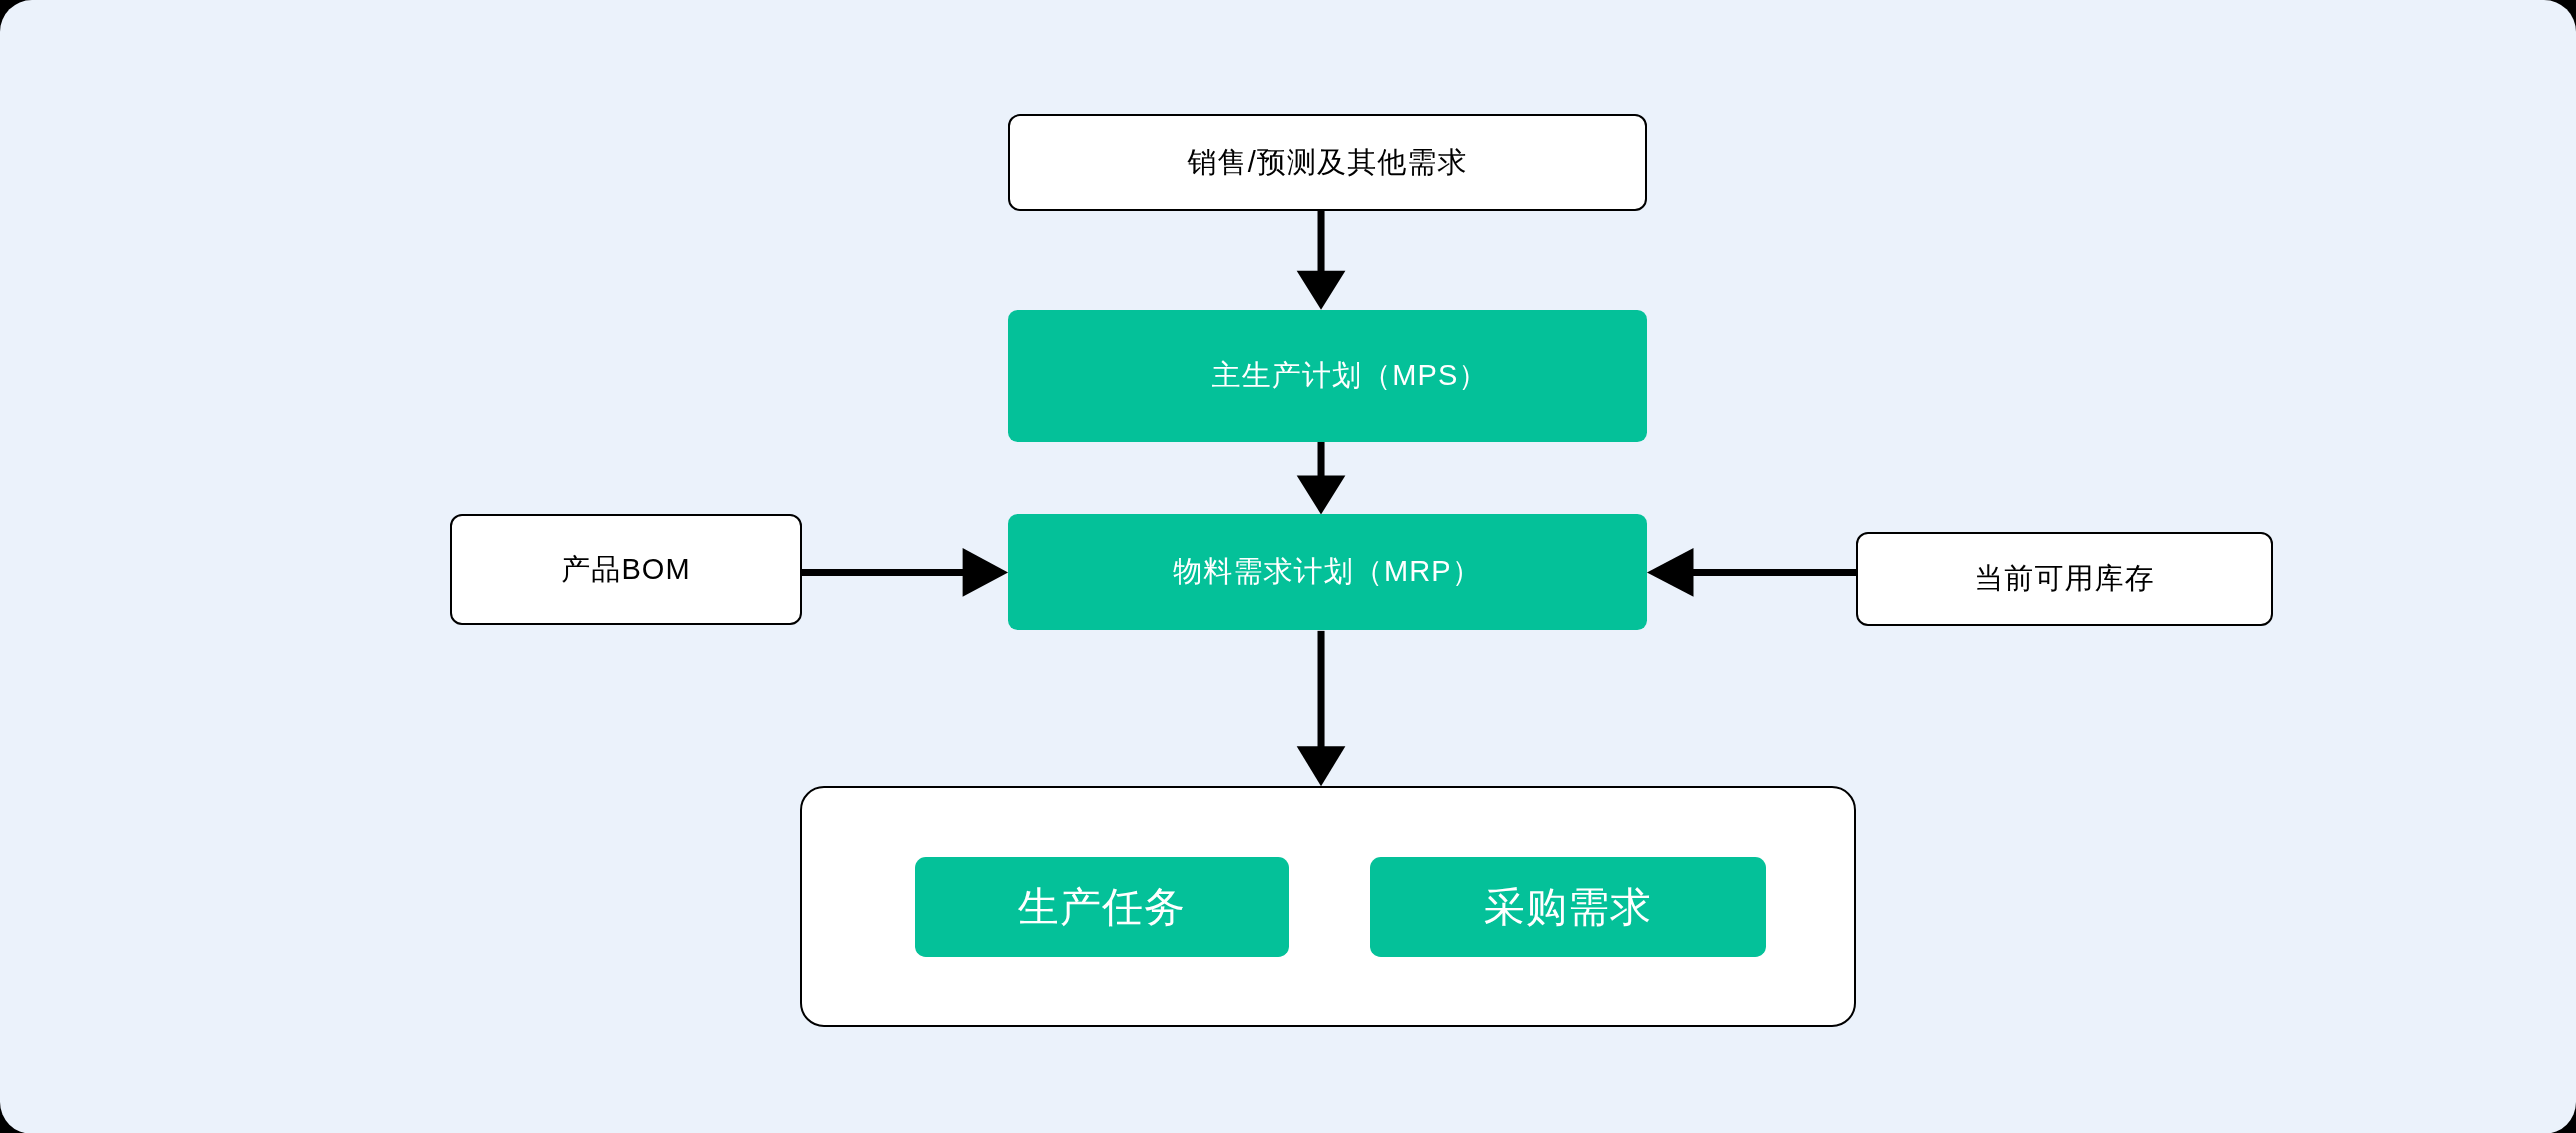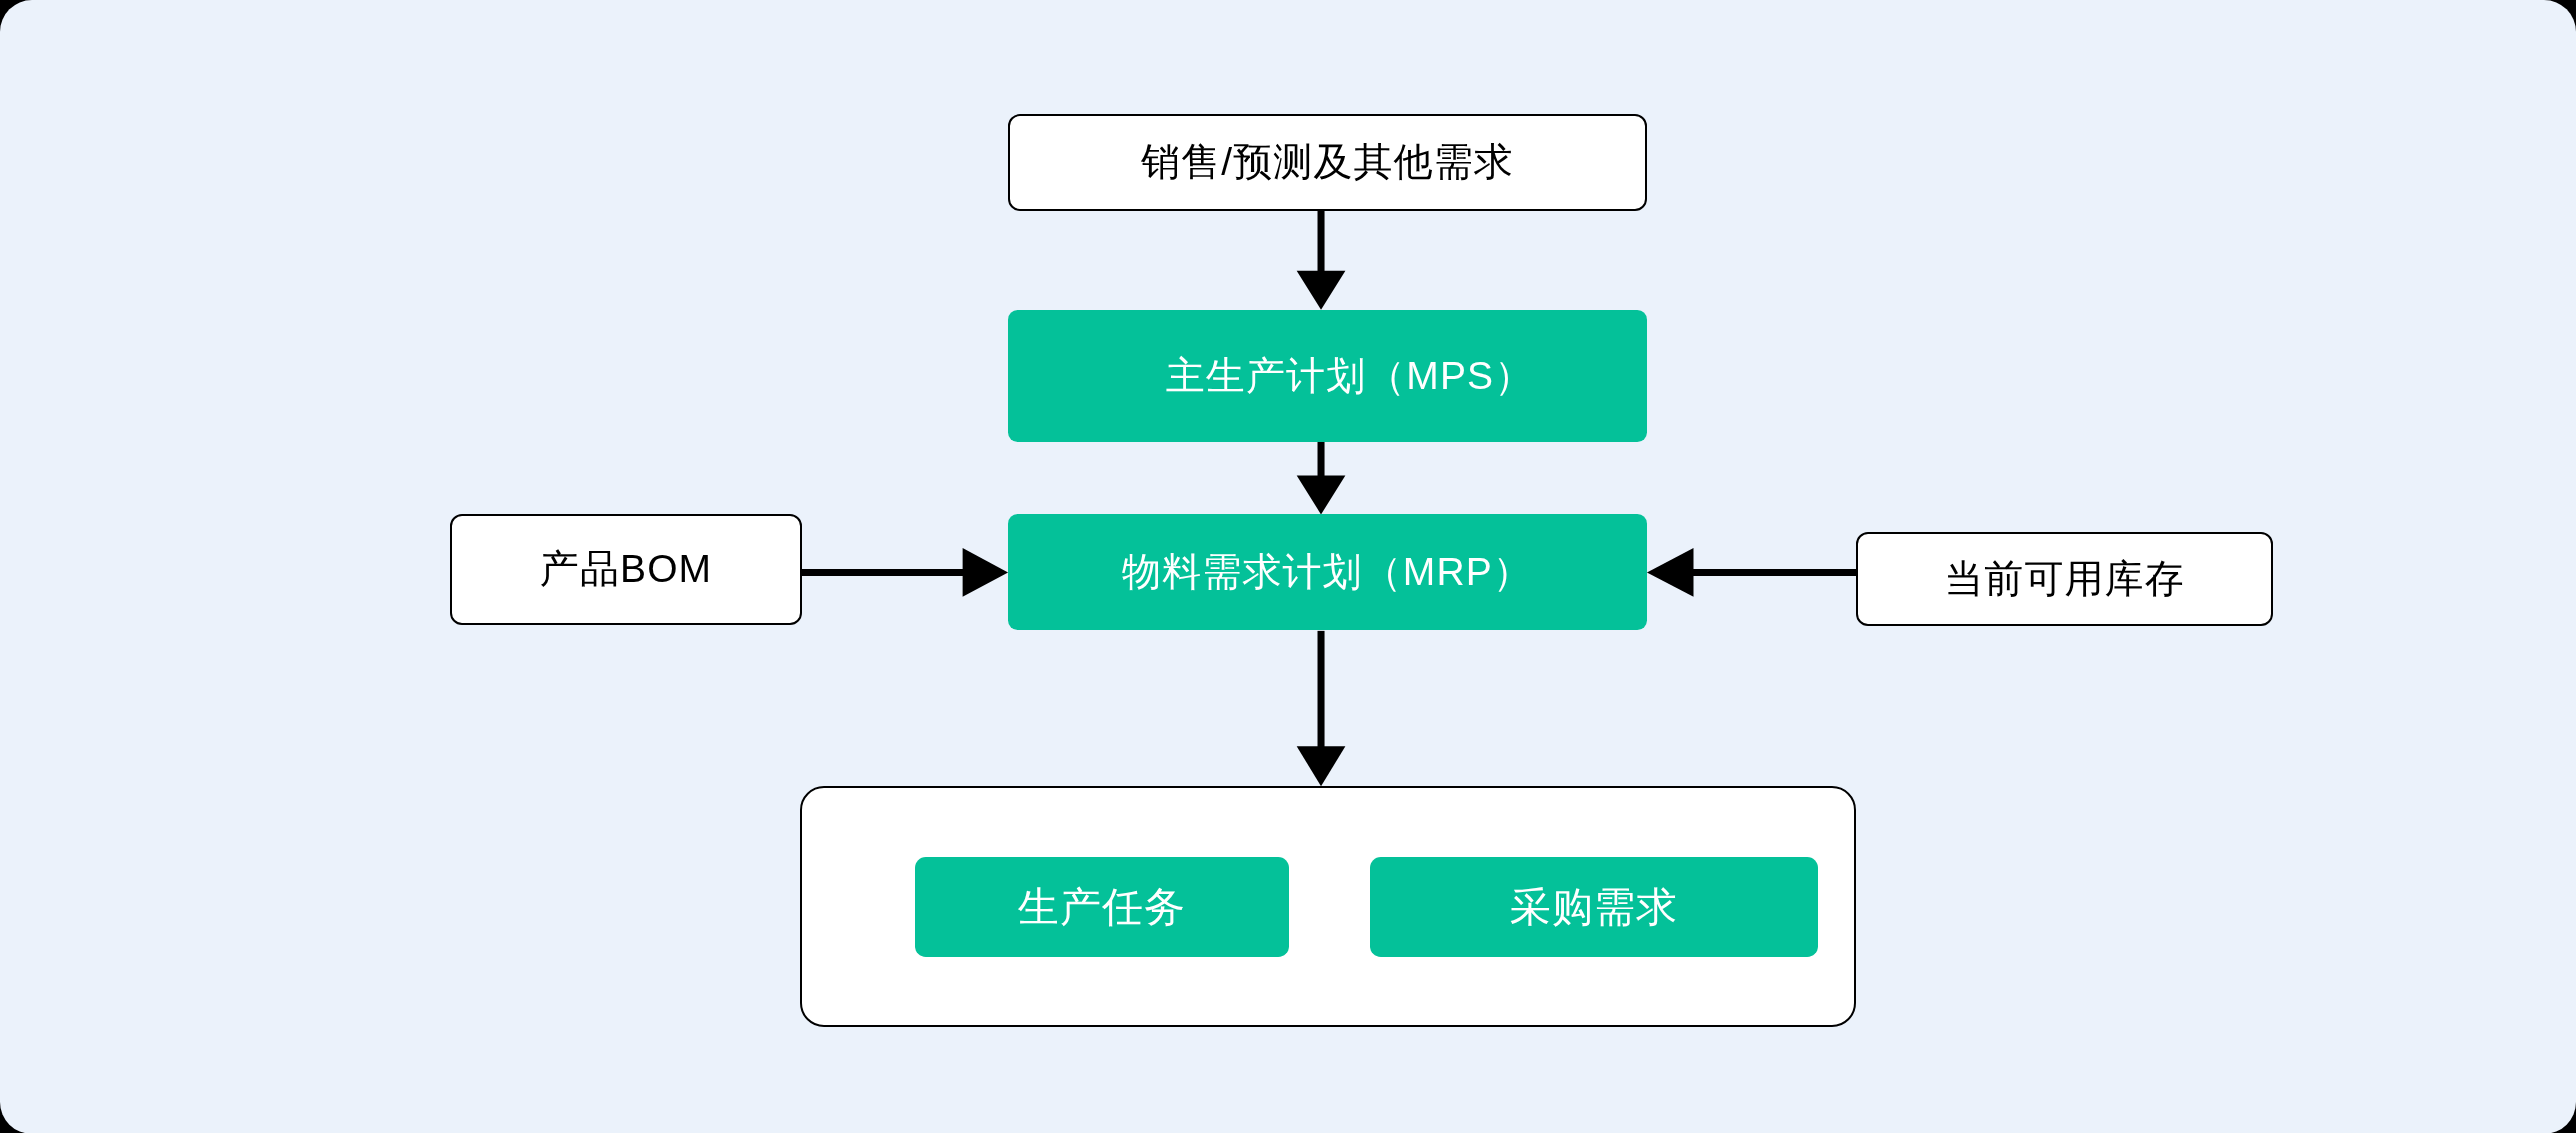--- a/index.html
+++ b/index.html
@@ -42,21 +42,21 @@
     border-radius: 12px;
     color: #000000;
   }
   .node-green {
     background: #04C199;
     border: none;
     border-radius: 9.7px;
     color: #FFFFFF;
   }
   .node-label {
-    font-size: 39px;
+    font-size: 29px;
     font-weight: 400;
     line-height: 1.1;
     letter-spacing: 1.1px;
     white-space: nowrap;
   }
   .group-container {
     position: absolute;
     box-sizing: border-box;
     background: #FFFFFF;
     border: 2.2px solid #000000;
@@ -135,19 +135,19 @@
   <div class="node-box node-white" style="left:1856px; top:532px; width:417px; height:94px;">
     <span class="node-label">当前可用库存</span>
   </div>
 
   <div class="group-container" style="left:800px; top:786px; width:1056px; height:241px;">
 
     <div class="pill" style="left:113px; top:69px; width:374px; height:100px;">
       <span class="pill-label">生产任务</span>
     </div>
 
-    <div class="pill" style="left:568px; top:69px; width:448px; height:100px;">
+    <div class="pill" style="left:568px; top:69px; width:396px; height:100px;">
       <span class="pill-label">采购需求</span>
     </div>
   </div>
 
 </div>
 
 
 </body></html>

